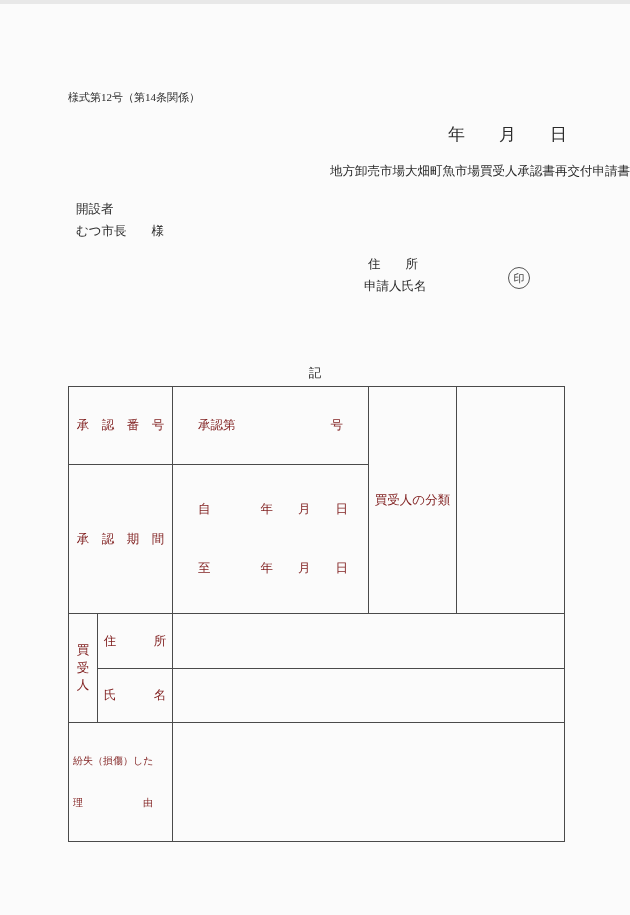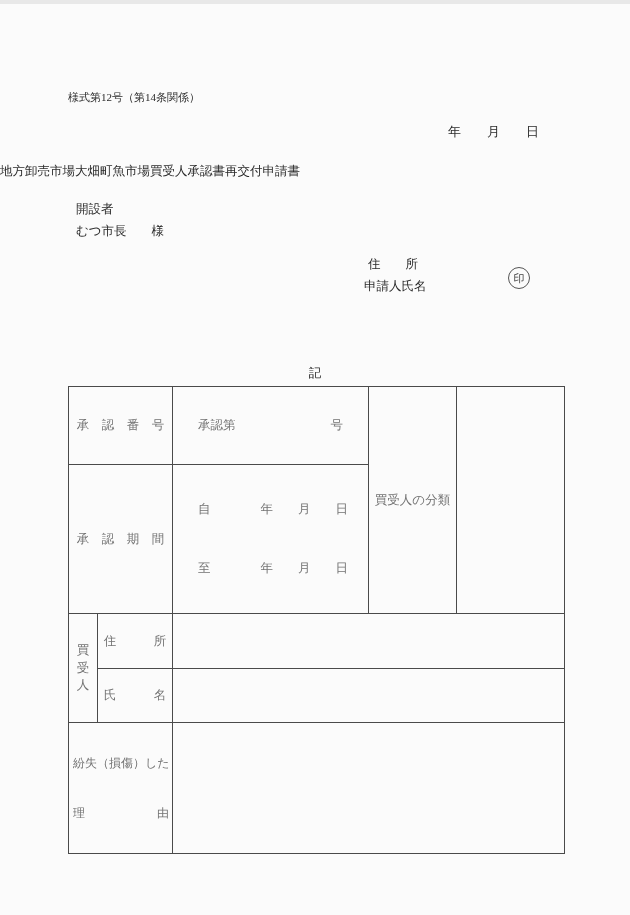--- a/index.html
+++ b/index.html
@@ -10,56 +10,56 @@
     height: 915px;
     margin: 4px auto;
     background: #fbfbfb;
     color: #2b2b2b;
     font-family: "Liberation Serif", "DejaVu Serif", serif;
     font-size: 12.5px;
     overflow: hidden;
   }
   .abs { position: absolute; white-space: pre; }
   .form-number { left: 68px; top: 86px; font-size: 11px; }
-  .date-line { left: 448px; top: 119px; font-size: 13px; }
-  .doc-title { left: 0; top: 159px; width: 630px; text-align: left; }
+  .date-line { left: 448px; top: 119px; font-size: 17px; }
+  .doc-title { left: 0; top: 159px; width: 630px; text-align: right; }
   .addr-role { left: 76px; top: 197px; }
   .addr-name { left: 76px; top: 219px; }
   .app-address { left: 368px; top: 252px; }
   .app-name { left: 364px; top: 274px; }
   .seal {
     position: absolute; left: 508px; top: 263px;
     width: 22px; height: 22px;
     border: 1px solid #555; border-radius: 50%;
     display: flex; align-items: center; justify-content: center;
     font-size: 11px; color: #444;
   }
   .body-text { left: 68px; top: 302px; width: 506px; }
   .body-text div { line-height: 22px; white-space: pre; }
   .record-heading { left: 0; top: 361px; width: 630px; text-align: center; }
 
   table.app-table {
     position: absolute; left: 68px; top: 382px;
     width: 496px; border-collapse: collapse; table-layout: fixed;
-    font-size: 12.5px; color: #737373;
+    font-size: 12.5px; color: #7f1d1d;
   }
   table.app-table td {
     border: 1px solid #4a4a4a;
     vertical-align: middle;
     white-space: pre;
     overflow: hidden;
   }
   td.label-c { text-align: center; }
   td.field-split { padding: 0 25px; }
   td.field-split .split-row { display: flex; justify-content: space-between; }
   td.period-cell { padding-left: 25px; }
   td.period-cell div { line-height: 29px; }
   td.v-cell { text-align: center; }
   .v-label { display: flex; flex-direction: column; align-items: center; gap: 5px; line-height: 1; }
-  td.reason-cell { padding: 0 4px; font-size: 12px; }
+  td.reason-cell { padding: 6px 4px; font-size: 10px; }
   td.reason-cell div { line-height: 20px; }
 </style>
 </head>
 <body>
 
 <div class="sheet">
 
   <div class="abs form-number">様式第12号（第14条関係）</div>
 
   <div class="abs date-line">年　　月　　日</div>

